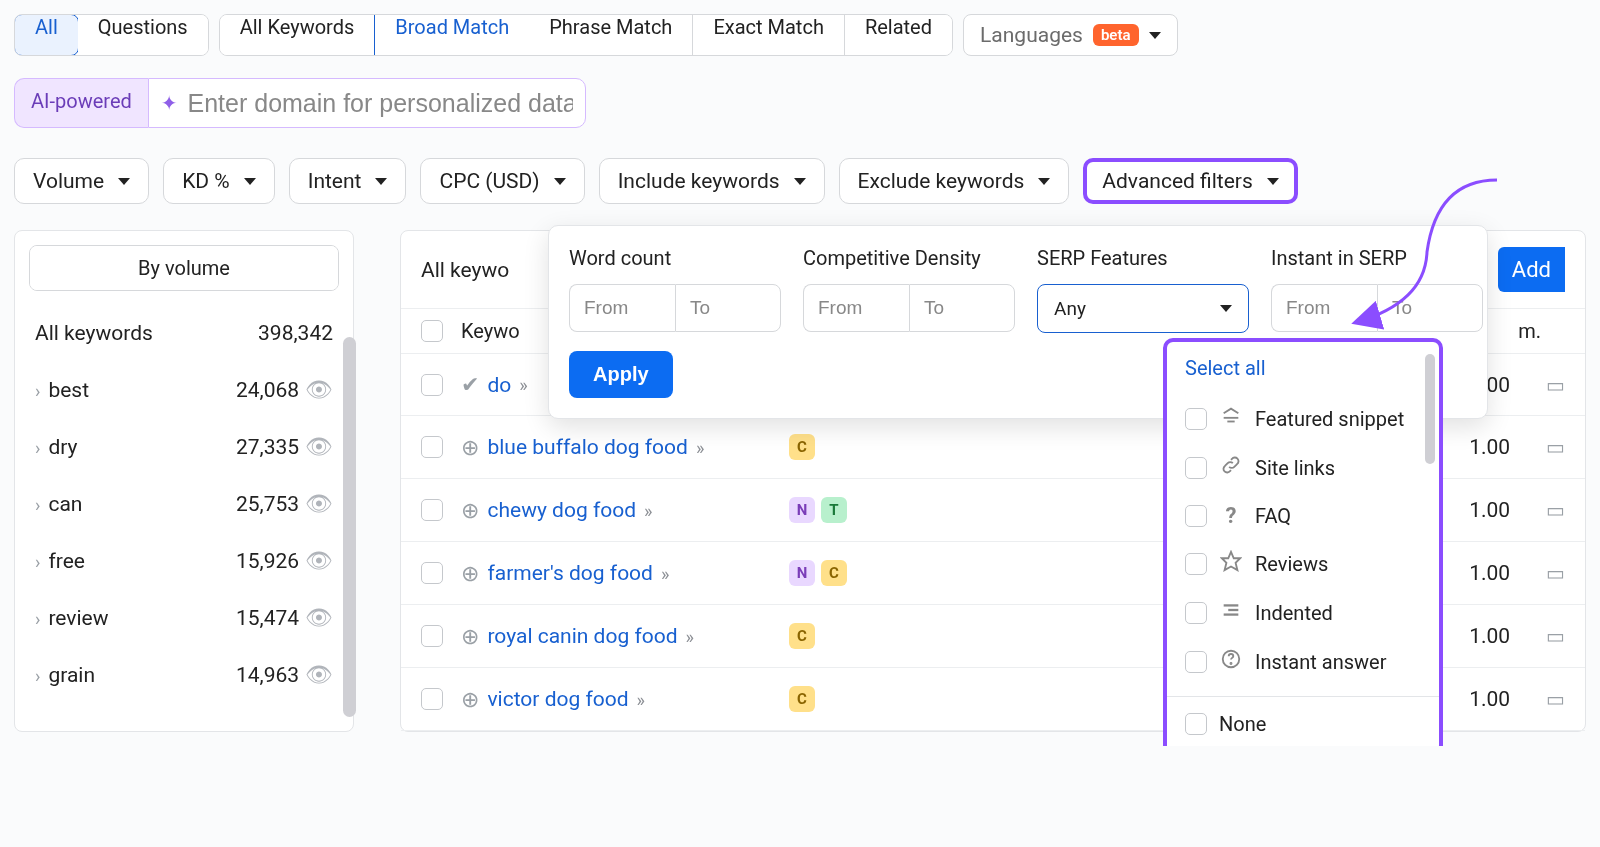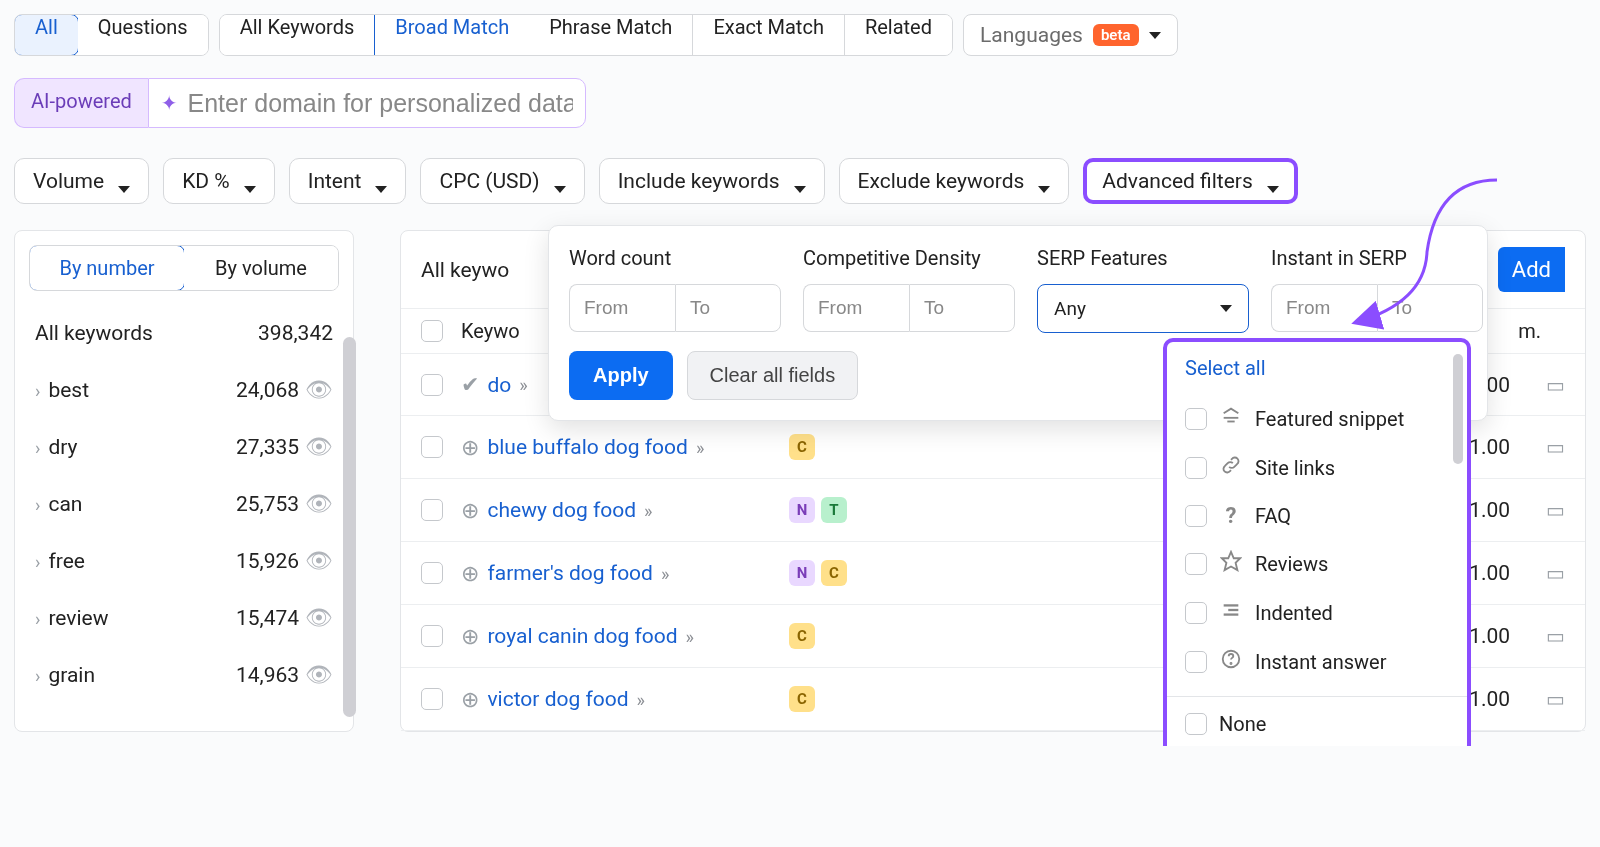--- a/index.html
+++ b/index.html
@@ -113,21 +113,21 @@
     }
     
     
     .filter-row {
       display: flex;
       gap: 14px;
       margin-bottom: 26px;
     }
     .filter-chip {
       display: inline-flex;
-      align-items: flex-end;
+      align-items: center;
       gap: 14px;
       border: 1px solid #d6d8db;
       border-radius: 10px;
       padding: 10px 18px;
       background: #fff;
       cursor: pointer;
       font-size: 21px;
       color: #222;
     }
     .filter-chip.highlight {
@@ -414,21 +414,21 @@
       border-radius: 8px;
       font-size: 20px;
       cursor: pointer;
     }
     
     
     .serp-dropdown {
       position: absolute;
       top: 112px;
       left: 614px;
-      width: 308px;
+      width: 280px;
       background: #fff;
       border: 4px solid #8b4dff;
       border-radius: 10px;
       z-index: 10;
       padding-bottom: 4px;
     }
     .serp-selectall {
       color: #1860d0;
       padding: 14px 18px;
       font-size: 20px;
@@ -531,21 +531,20 @@
   <div class="filter-chip highlight">
     <span>Advanced filters</span>
     <span class="chevron-down small"></span>
   </div>
 </div>
 
 <div class="main">
 
   <div class="sidebar">
     <div class="sidebar-tabs">
-      <div class="stab active">By number</div>
       <div class="stab">By volume</div>
     </div>
     <div class="sidebar-row total">
       <span>All keywords</span>
       <span class="count">398,342</span>
     </div>
     <div id="sidebar-items">
         <div class="sidebar-row">
     <span><span class="chev">›</span><span>best</span></span>
     <span><span class="count">24,068</span><span class="eye">👁</span></span>
@@ -725,21 +724,20 @@
         <div class="adv-col">
           <div class="adv-label">Instant in SERP</div>
           <div class="range-inputs">
             <input class="range-input" placeholder="From" style="">
             <input class="range-input" placeholder="To" style="">
           </div>
         </div>
       </div>
       <div class="adv-actions">
         <button class="btn-apply">Apply</button>
-        <button class="btn-clear">Clear all fields</button>
       </div>
 
       <div class="serp-dropdown">
         <div class="serp-scroll"></div>
         <div class="serp-selectall">Select all</div>
         <div id="serp-items">
             <div class="serp-item">
     <div class="checkbox"></div>
     <span class="serp-icon"><svg width="22" height="22" viewBox="0 0 24 24" fill="none" stroke="#888" stroke-width="2">
                   <path d="M4 9 L12 4 L20 9"></path>

